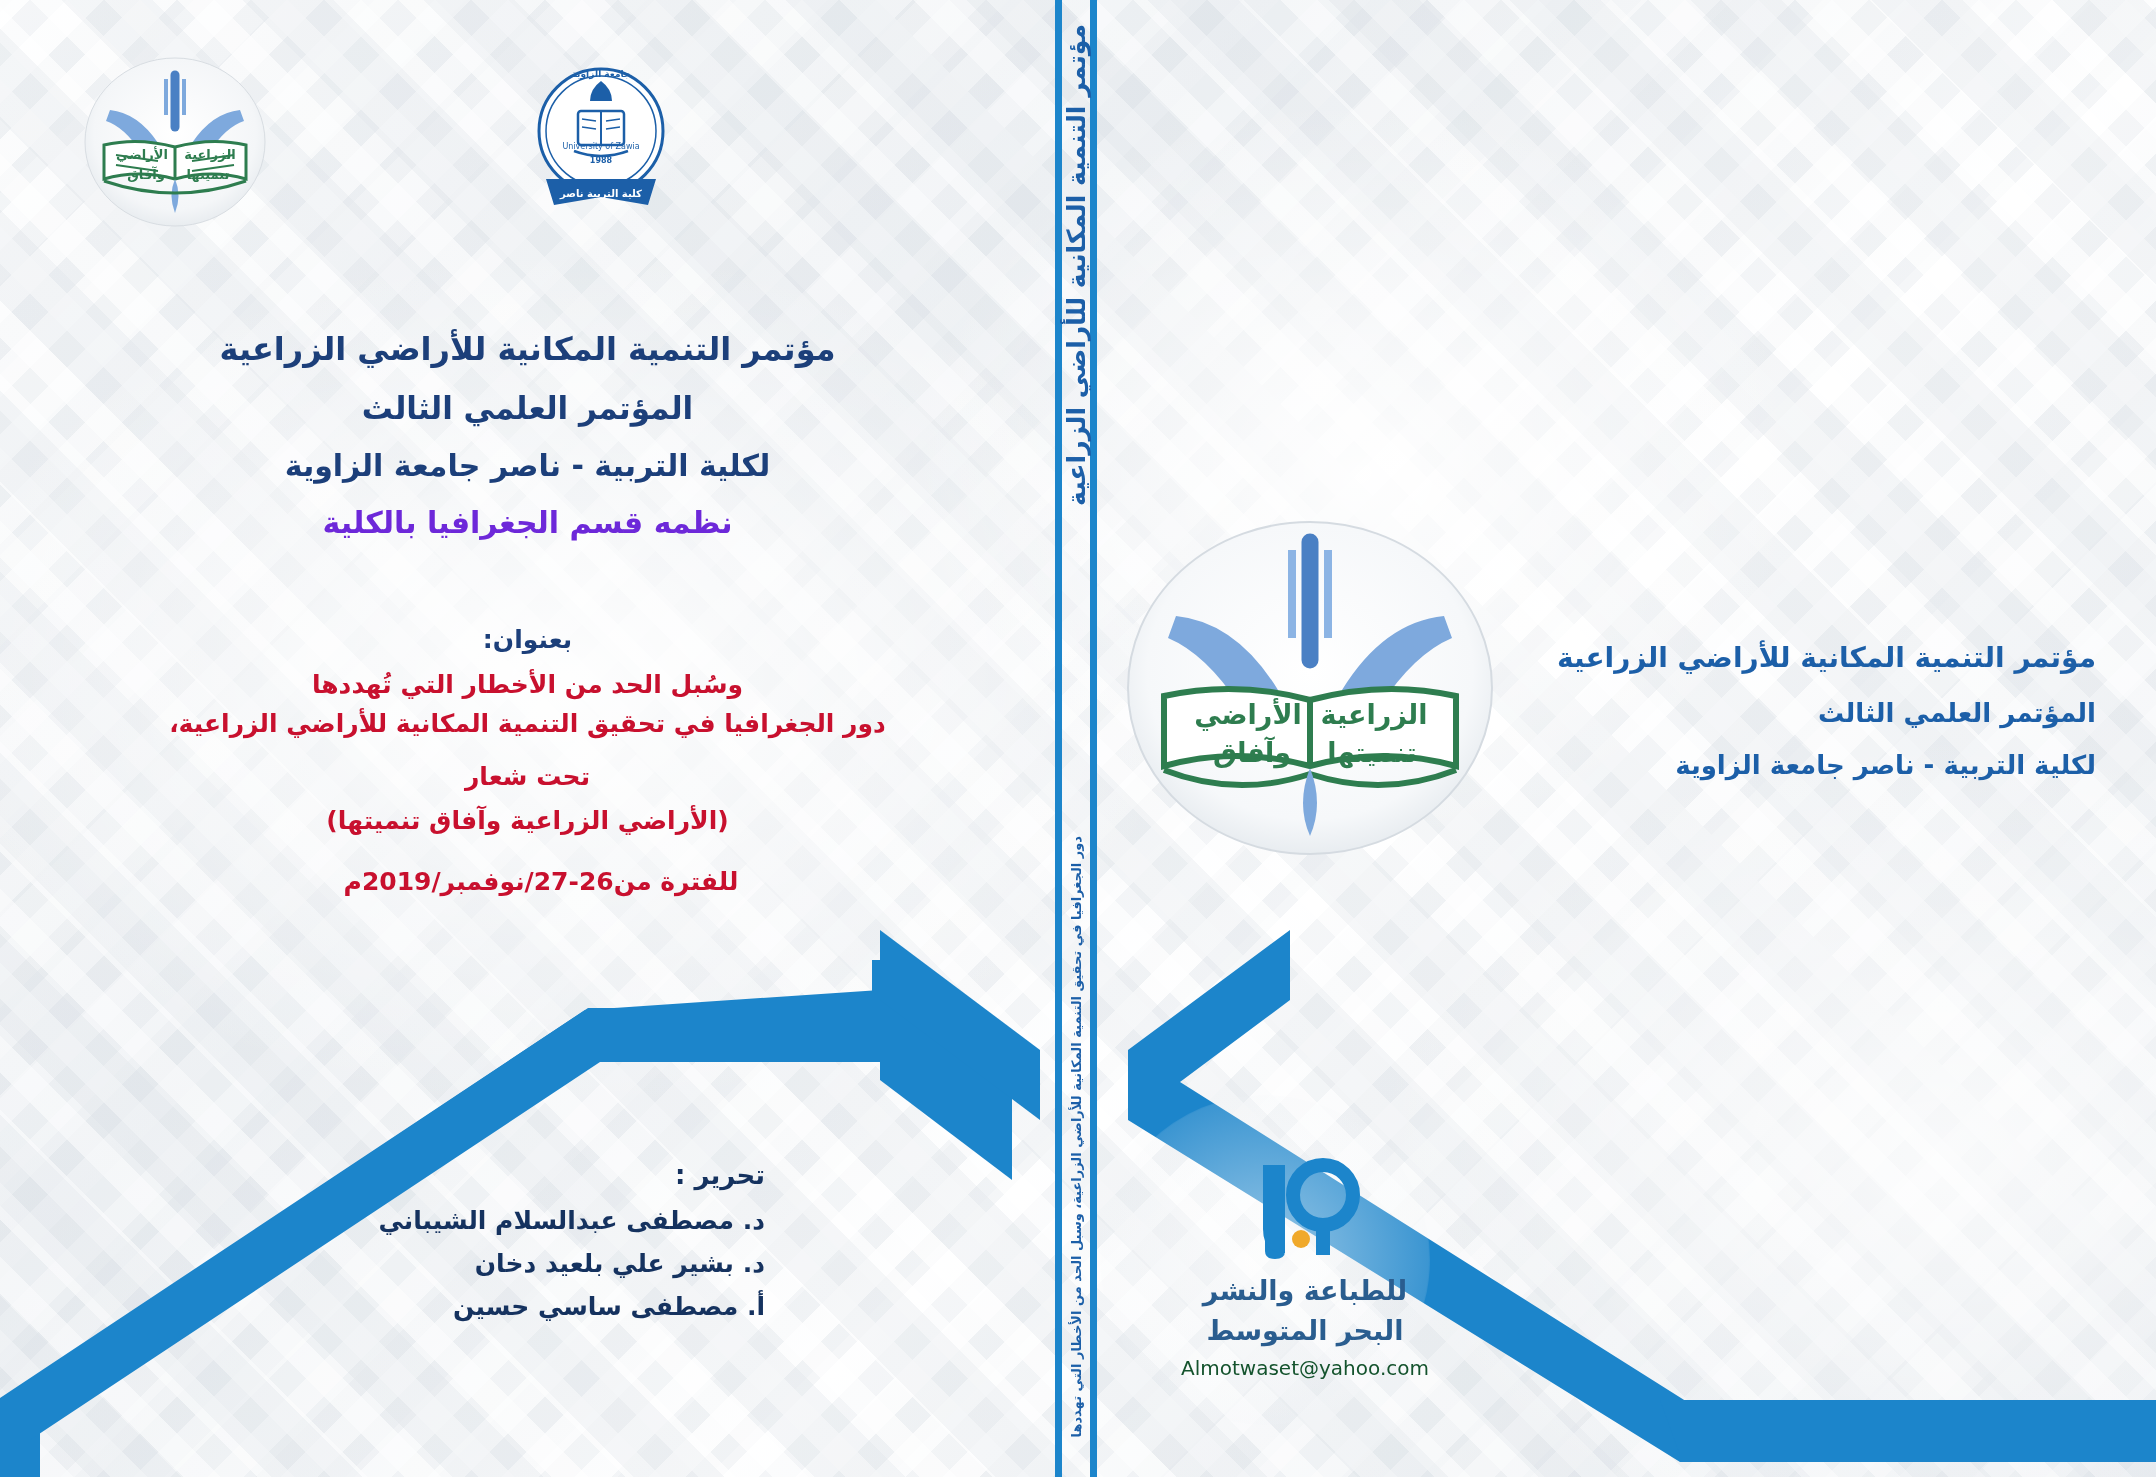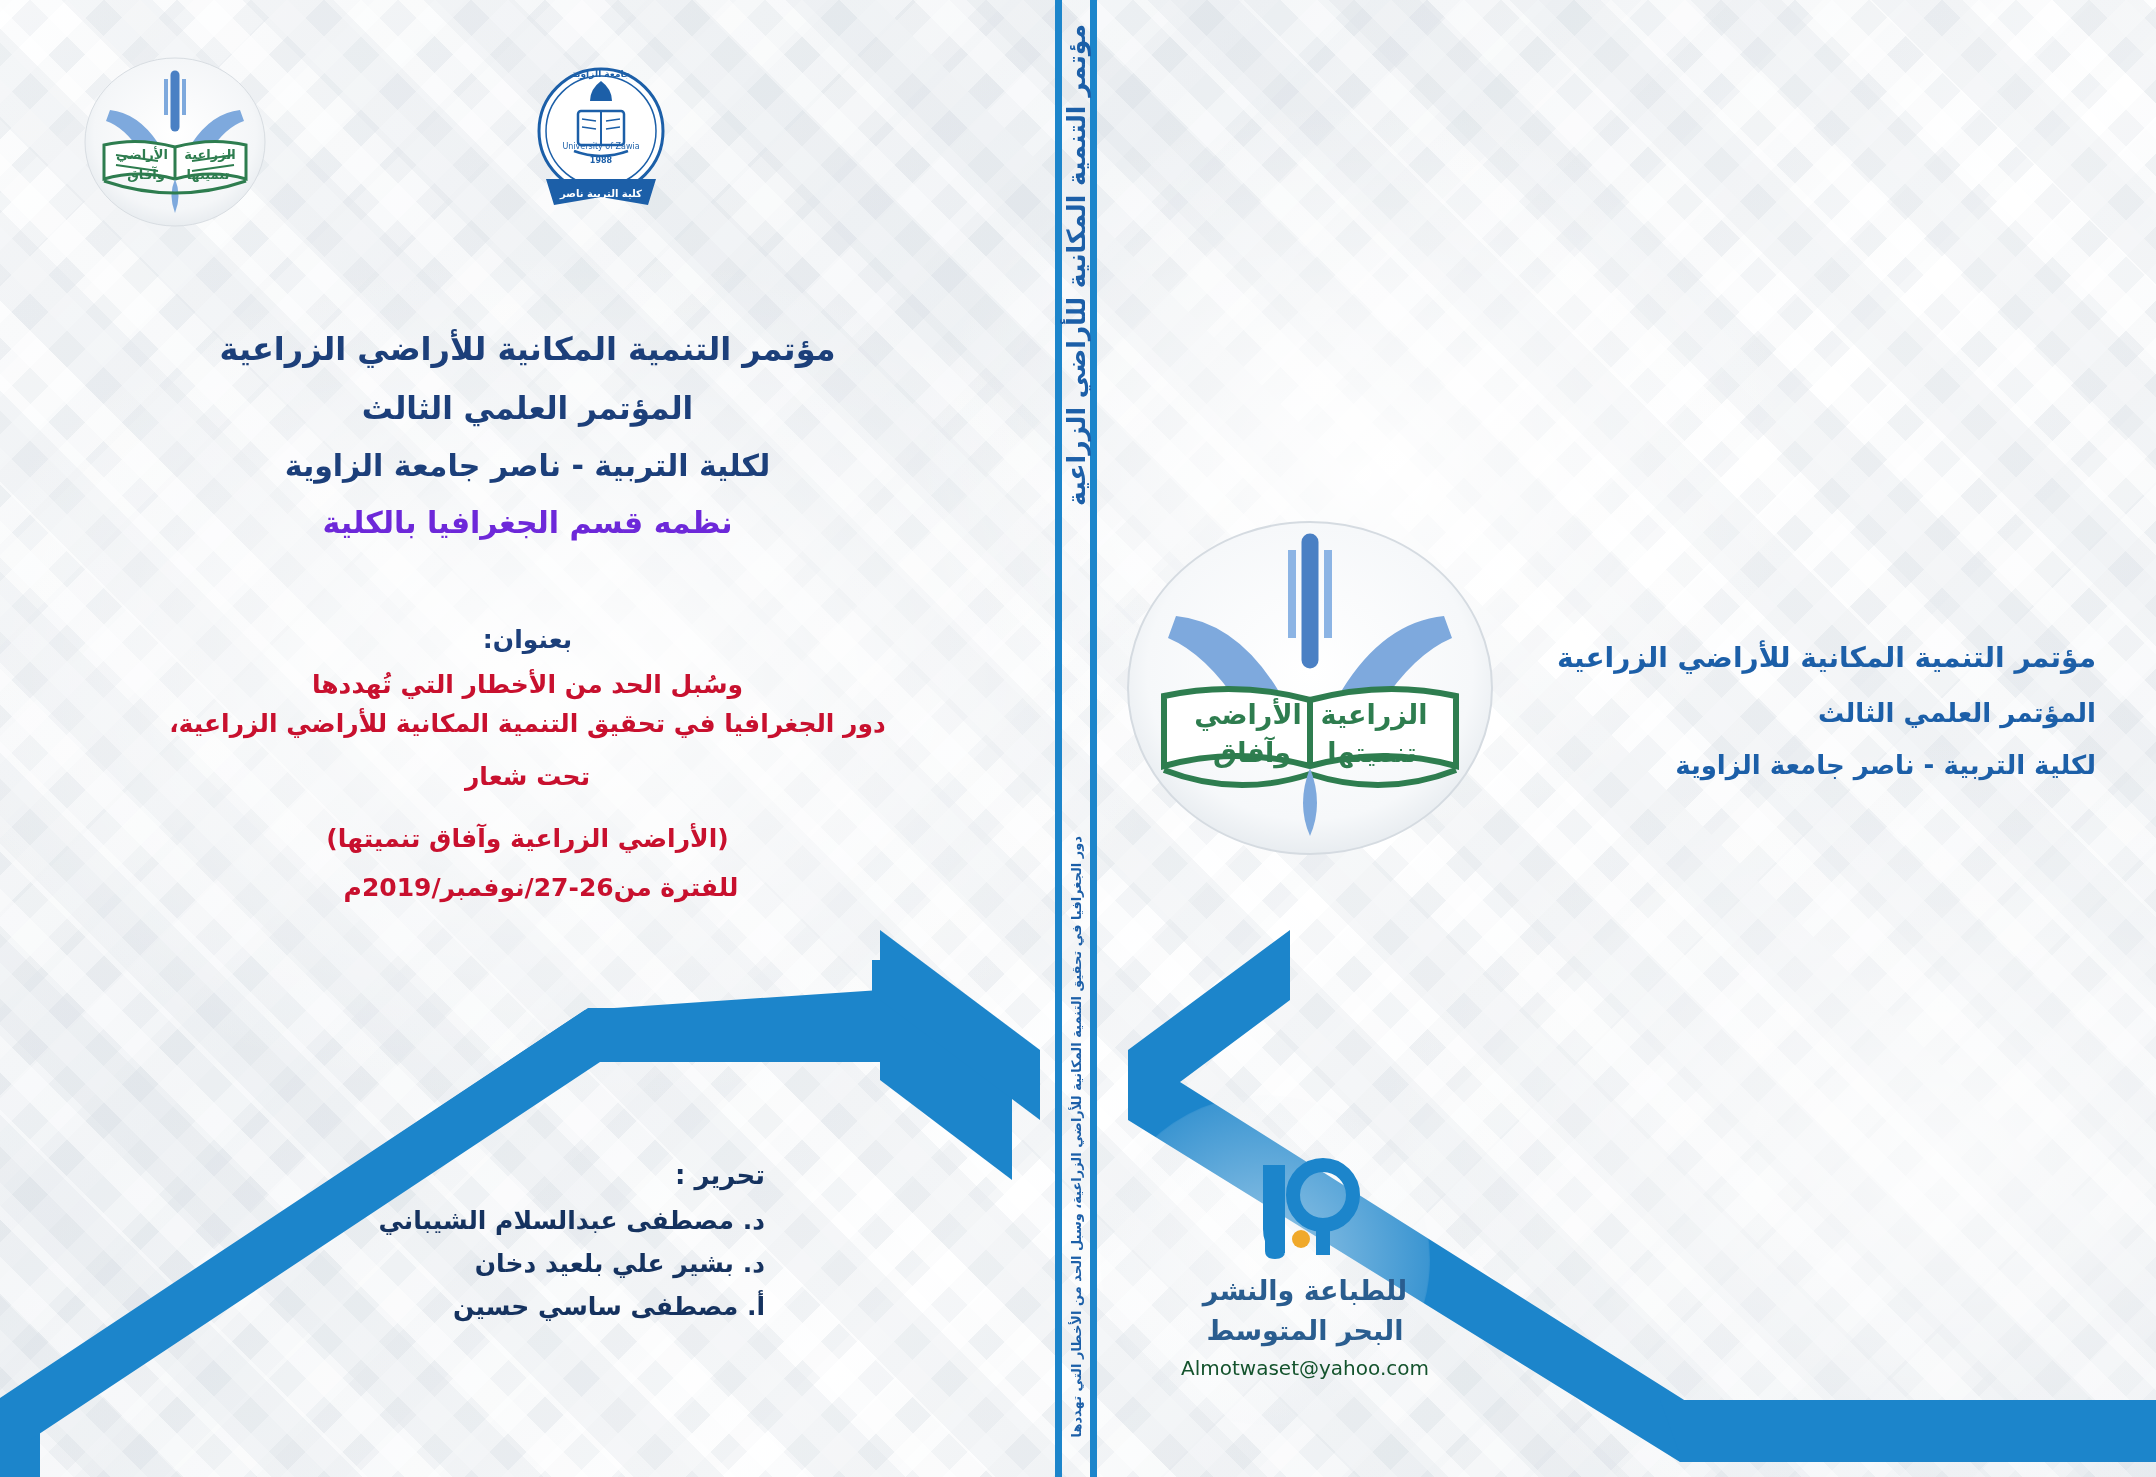--- a/index.html
+++ b/index.html
@@ -250,27 +250,27 @@
   .back-body .slogan-lbl {
     font-size: 25px;
     font-weight: bold;
     color: #c8102e;
     margin-top: 18px;
   }
   .back-body .slogan {
     font-size: 25px;
     font-weight: bold;
     color: #c8102e;
-    margin-top: 33px;
+    margin-top: 15px;
   }
   .back-body .dates {
     font-size: 25px;
     font-weight: bold;
     color: #c8102e;
-    margin-top: 20px;
+    margin-top: 32px;
     padding-left: 27px;
   }
   .editors {
     position: absolute;
     right: 290px;
     top: 1160px;
     text-align: right;
     direction: rtl;
   }
   .editors .ed-lbl {

